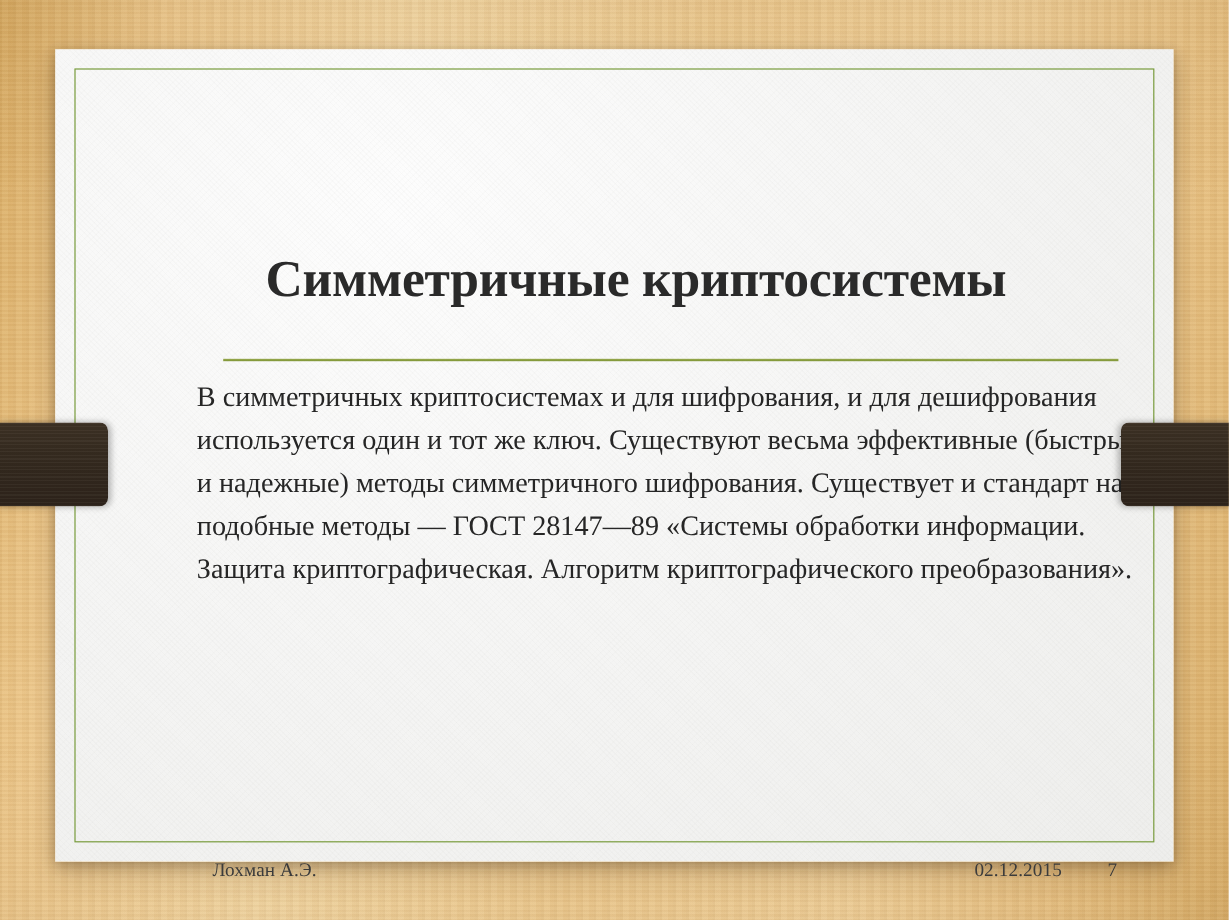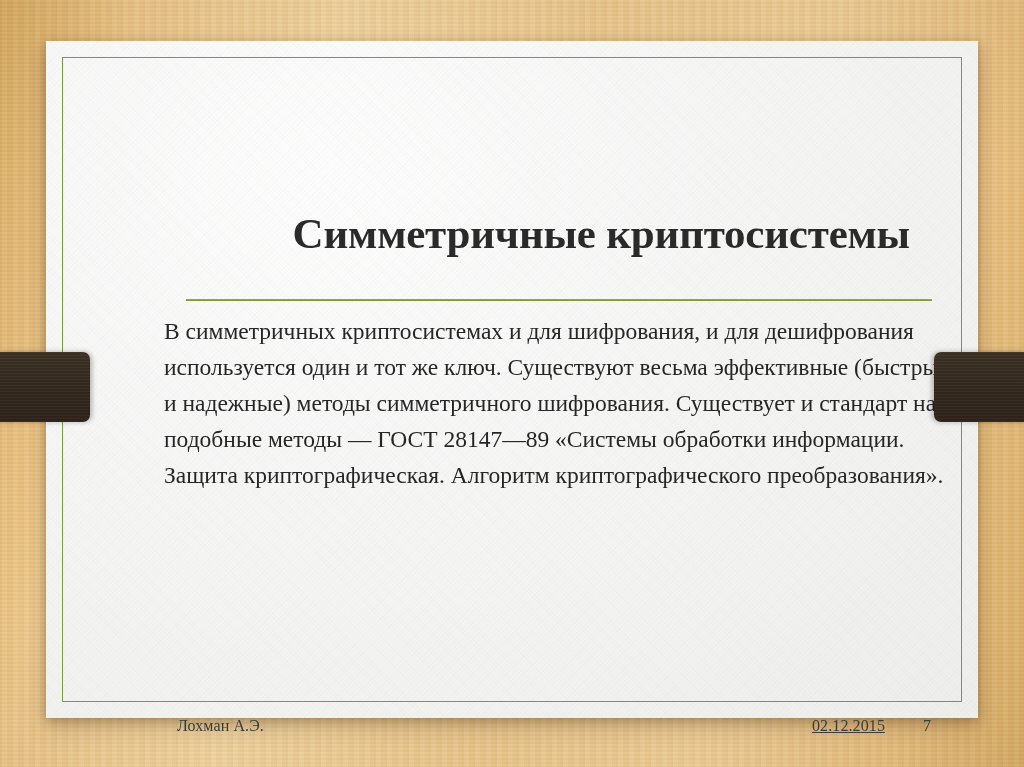--- a/index.html
+++ b/index.html
@@ -123,21 +123,21 @@
   .title {
     position: absolute;
     left: 104px;
     top: 139px;
     width: 760px;
     font-size: 43px;
     font-weight: bold;
     color: #2a2a2a;
     letter-spacing: -0.2px;
     line-height: 1.15;
-    text-align: right;
+    text-align: center;
     white-space: nowrap;
   }
 
   
   .title-rule {
     position: absolute;
     left: 140px;
     top: 258px;
     width: 746px;
     height: 2px;
@@ -171,21 +171,20 @@
   }
   .footer-author {
     position: absolute;
     left: 131px;
     top: 4px;
   }
   .footer-date {
     position: absolute;
     left: 766px;
     top: 4px;
-    text-decoration: underline;
   }
   .footer-page {
     position: absolute;
     left: 877px;
     top: 4px;
   }
 </style>
 </head>
 <body>
 

